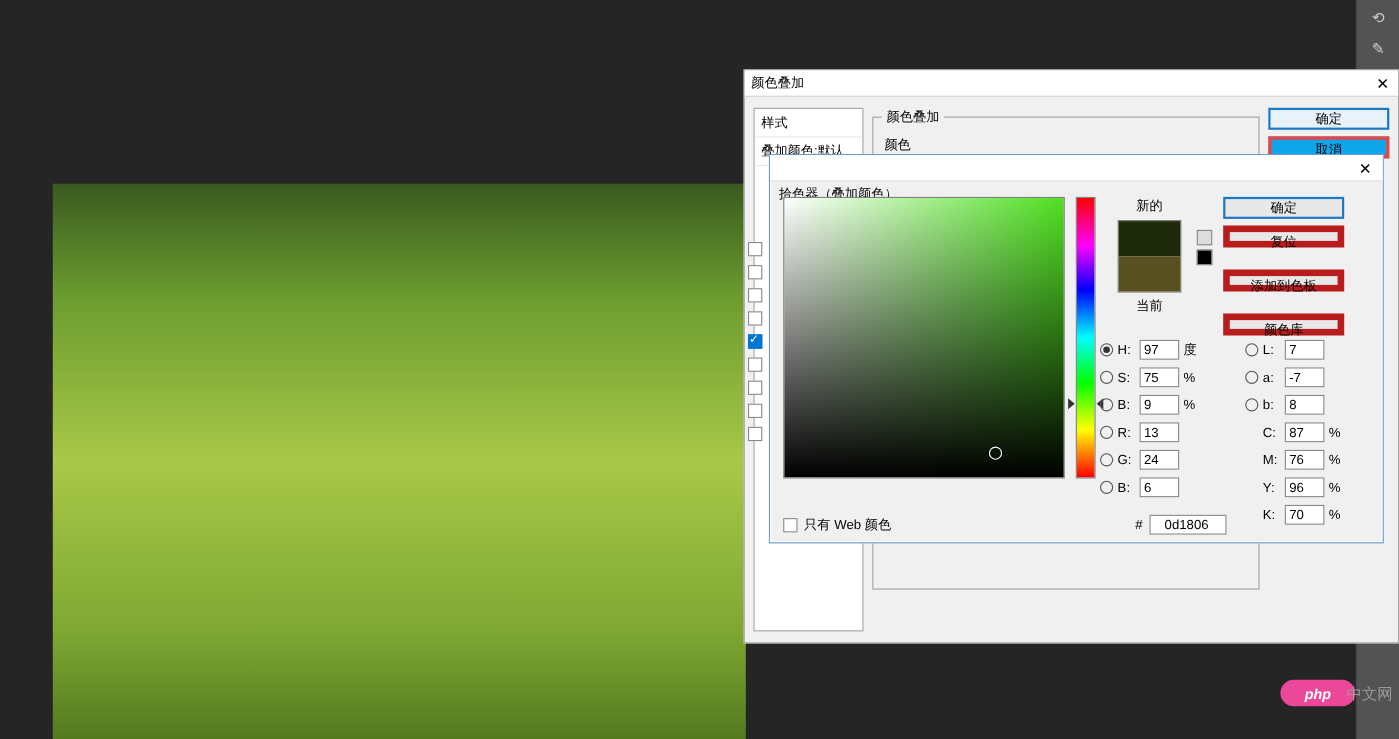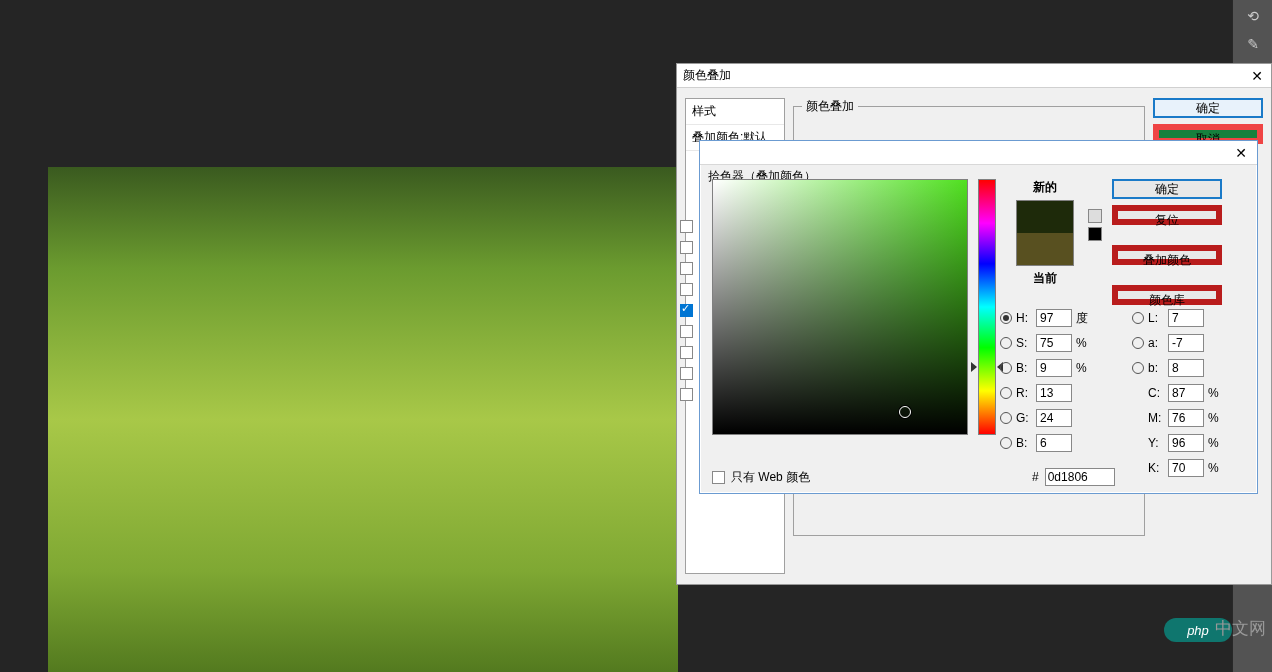--- a/index.html
+++ b/index.html
@@ -3,35 +3,35 @@
 <meta charset="utf-8">
 <style>
 * { margin: 0; padding: 0; box-sizing: border-box; font-family: "Microsoft YaHei", Arial, sans-serif; font-size: 12px; }
 body { width: 1272px; height: 672px; background: #252525; overflow: hidden; position: relative; }
 
 .canvas-area { position: absolute; left: 48px; top: 167px; width: 630px; height: 505px; background: linear-gradient(180deg,#3a5a1f 0%,#6b9b2f 20%,#a8c848 50%,#7fa833 80%,#537a1f 100%); overflow: hidden; }
 
 .right-toolbar { position: absolute; right: 0; top: 0; width: 40px; height: 672px; background: #535353; border-left: 1px solid #282828; }
 .right-toolbar .tb-icon { width: 30px; height: 24px; margin: 4px 5px; display: flex; align-items: center; justify-content: center; color: #ccc; font-size: 14px; }
 .right-toolbar .divider { height: 8px; }
-.php-badge { position: absolute; right: 40px; bottom: 30px; width: 68px; height: 24px; background: #0f766e; border-radius: 12px; color: #fff; display: flex; align-items: center; justify-content: center; font-style: italic; font-weight: normal; font-size: 13px; }
-.cn-text { position: absolute; right: 6px; bottom: 32px; color: #999; font-size: 17px; }
+.php-badge { position: absolute; right: 40px; bottom: 30px; width: 68px; height: 24px; background: #ec4899; border-radius: 12px; color: #fff; display: flex; align-items: center; justify-content: center; font-style: italic; font-weight: bold; font-size: 13px; }
+.cn-text { position: absolute; right: 6px; bottom: 32px; color: #999; font-size: 14px; }
 
 .layer-style-dialog { position: absolute; left: 676px; top: 63px; right: 0; height: 522px; background: #f0f0f0; border: 1px solid #999; }
 .ls-title { height: 24px; background: #fff; border-bottom: 1px solid #d0d0d0; display: flex; align-items: center; padding: 0 6px; }
 .ls-title span { flex: 1; }
 .ls-close { width: 16px; height: 16px; display: flex; align-items: center; justify-content: center; cursor: pointer; font-size: 14px; }
 .ls-body { display: flex; height: calc(100% - 24px); padding: 10px 8px; gap: 8px; }
 .ls-left { width: 100px; border: 1px solid #a0a0a0; background: #fff; }
 .ls-left div { padding: 4px 6px; border-bottom: 1px solid #e8e8e8; }
 .ls-mid { flex: 1; position: relative; }
 .ls-mid fieldset { border: 1px solid #a0a0a0; padding: 4px 8px 8px; height: 438px; }
 .ls-mid legend { padding: 0 4px; margin-top: 24px; }
 .ls-buttons { width: 110px; display: flex; flex-direction: column; gap: 6px; }
-.ls-btn { height: 20px; border: 6px solid #ef4444; background: #15803d; text-align: center; line-height: 18px; cursor: pointer; }
+.ls-btn { height: 20px; border: 3px solid #ef4444; background: #0ea5e9; text-align: center; line-height: 18px; cursor: pointer; }
 .ls-btn.primary { border: 2px solid #1a7ac8; background: #e8f2fb; line-height: 16px; }
 
 .checkbox-col { position: absolute; left: 680px; top: 104px; width: 18px; }
 .checkbox-col .cb { width: 13px; height: 13px; margin: 8px 0; border: 1px solid #888; background: #fff; display: block; }
 .checkbox-col .cb.checked { background: #0075d3; border-color: #0075d3; position: relative; }
 .checkbox-col .cb.checked::after { content: "✓"; color: #fff; position: absolute; top: -3px; left: 0; font-size: 11px; }
 
 .color-picker-dialog { position: absolute; left: 699px; top: 140px; width: 559px; height: 354px; background: #f0f0f0; border: 1px solid #6b9bd1; box-shadow: 0 0 0 1px #fff inset; }
 .cp-title { height: 24px; background: #fff; border-bottom: 1px solid #d8d8d8; display: flex; align-items: center; padding: 0 8px; }
 .cp-title span { flex: 1; margin-top: 48px; }
@@ -64,21 +64,21 @@
 .cp-col { display: flex; flex-direction: column; gap: 5px; }
 .cp-row { display: flex; align-items: center; gap: 4px; height: 20px; }
 .cp-row .radio { width: 12px; height: 12px; border: 1px solid #555; border-radius: 50%; display: inline-block; position: relative; }
 .cp-row .radio.sel::after { content: ""; position: absolute; inset: 2px; background: #333; border-radius: 50%; }
 .cp-row label { width: 16px; }
 .cp-row input { width: 36px; height: 18px; border: 1px solid #888; padding: 0 3px; text-align: left; }
 .cp-row .unit { width: 16px; }
 .web-only { position: absolute; left: 712px; bottom: 186px; display: flex; align-items: center; gap: 6px; }
 .web-only .cb { width: 13px; height: 13px; border: 1px solid #888; background: #fff; }
 .hex-container { position: absolute; left: 1032px; bottom: 186px; display: flex; align-items: center; gap: 6px; }
-.hex-container input { width: 70px; height: 18px; border: 1px solid #888; padding: 0 2px; }
+.hex-container input { width: 70px; height: 18px; border: 1px solid #888; padding: 0 13px; }
 </style>
 </head>
 <body>
 
 <div class="canvas-area"></div>
 
 <div class="right-toolbar">
   <div class="tb-icon">⟲</div>
   <div class="tb-icon">✎</div>
   <div class="divider"></div>
@@ -97,20 +97,21 @@
     <div class="ls-close">✕</div>
   </div>
   <div class="ls-body">
     <div class="ls-left">
       <div>样式</div>
       <div>叠加颜色:默认</div>
     </div>
     <div class="ls-mid">
       <fieldset>
         <legend>颜色叠加</legend>
+        <div style="margin:4px 0 0 2px;">颜色</div>
       </fieldset>
     </div>
     <div class="ls-buttons">
       <div class="ls-btn primary">确定</div>
       <div class="ls-btn">取消</div>
     </div>
   </div>
 </div>
 
 <div class="checkbox-col" style="top:212px;">
@@ -133,39 +134,39 @@
   <div class="cp-body">
     <div class="cp-sv">
       <div class="cp-sv-cursor" style="left:192px;top:232px;"></div>
     </div>
     <div class="cp-hue-wrap">
       <div class="cp-hue">
         <div class="cp-hue-tri l" style="top:182px;"></div>
         <div class="cp-hue-tri r" style="top:182px;"></div>
       </div>
     </div>
-    <div style="display:flex;font-weight:bold;">
+    <div style="display:flex;">
       <div class="cp-swatch-col">
         <div class="lbl">新的</div>
         <div class="cp-swatch">
           <div class="cp-swatch-new"></div>
           <div class="cp-swatch-cur"></div>
         </div>
         <div class="lbl2">当前</div>
       </div>
       <div class="cp-side-icons">
         <div class="cp-cube"></div>
         <div class="cp-sq"></div>
       </div>
     </div>
     <div class="cp-right-buttons">
       <div class="cp-btn primary">确定</div>
       <div class="cp-btn">复位</div>
       <div style="height:8px;"></div>
-      <div class="cp-btn">叠加颜色</div>
+      <div class="cp-btn">添加到色板</div>
       <div style="height:8px;"></div>
       <div class="cp-btn">颜色库</div>
     </div>
   </div>
 </div>
 
 <div class="cp-values">
   <div class="cp-col">
     <div class="cp-row">
         <span class="radio sel"></span>

